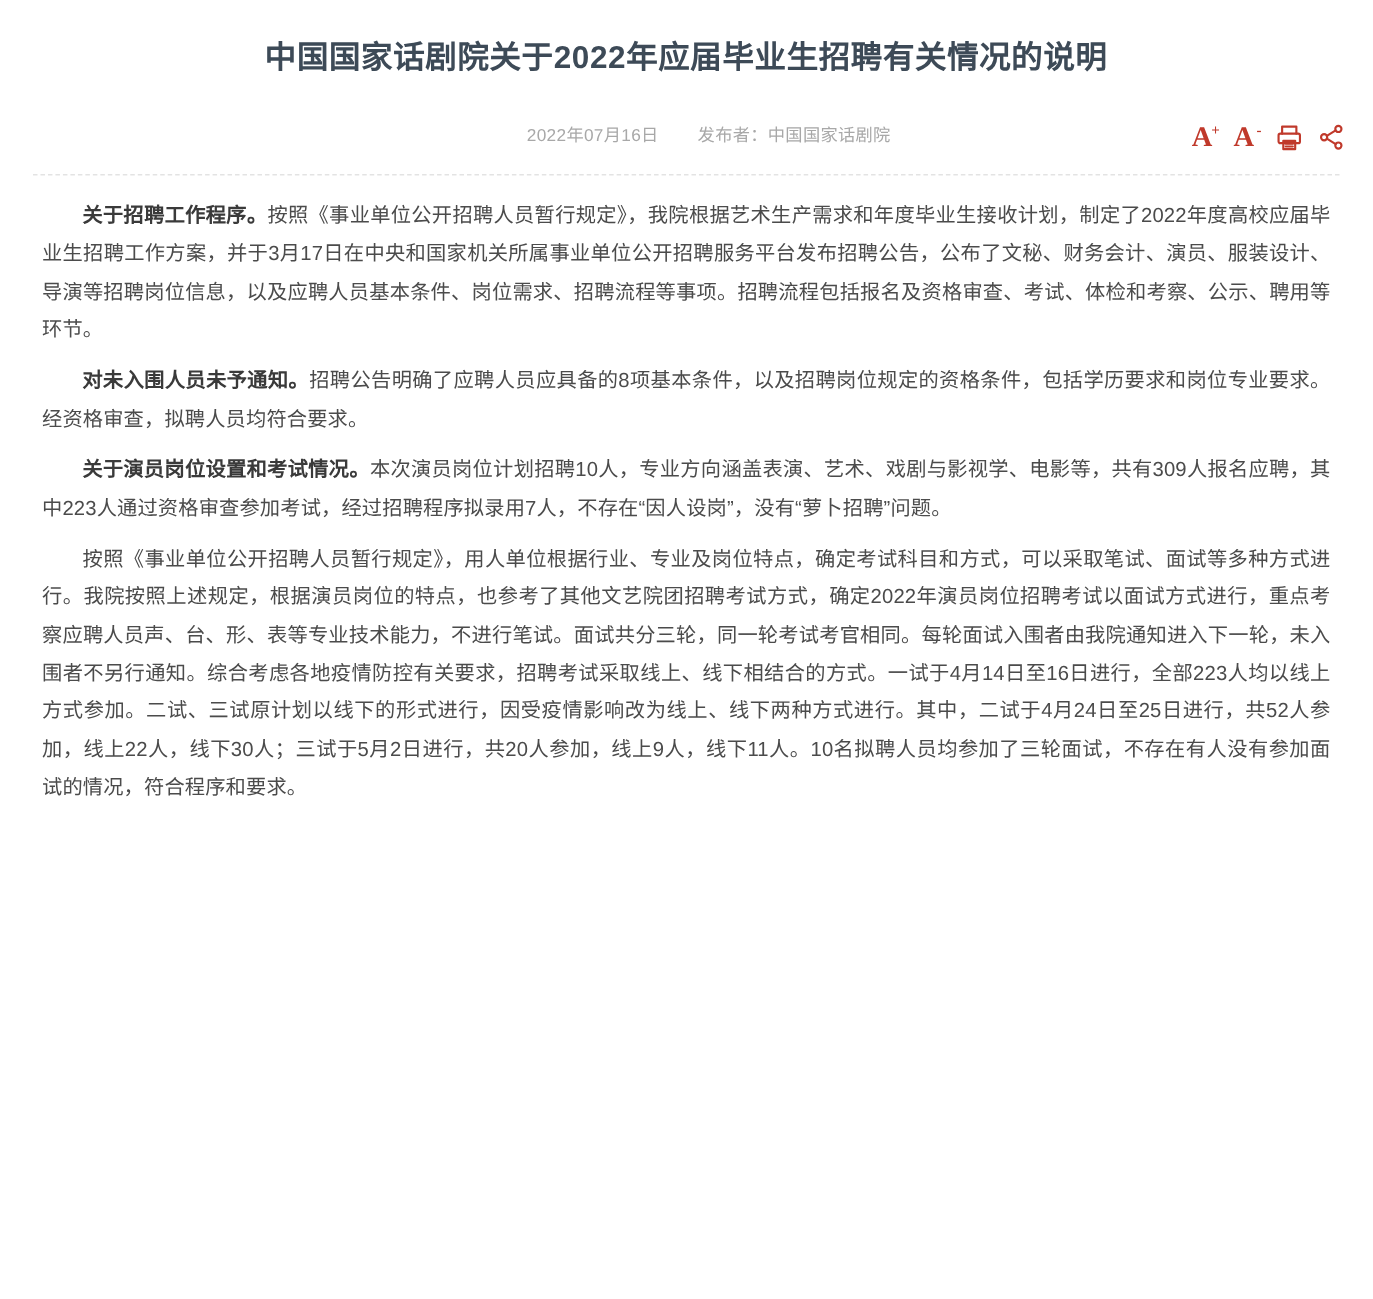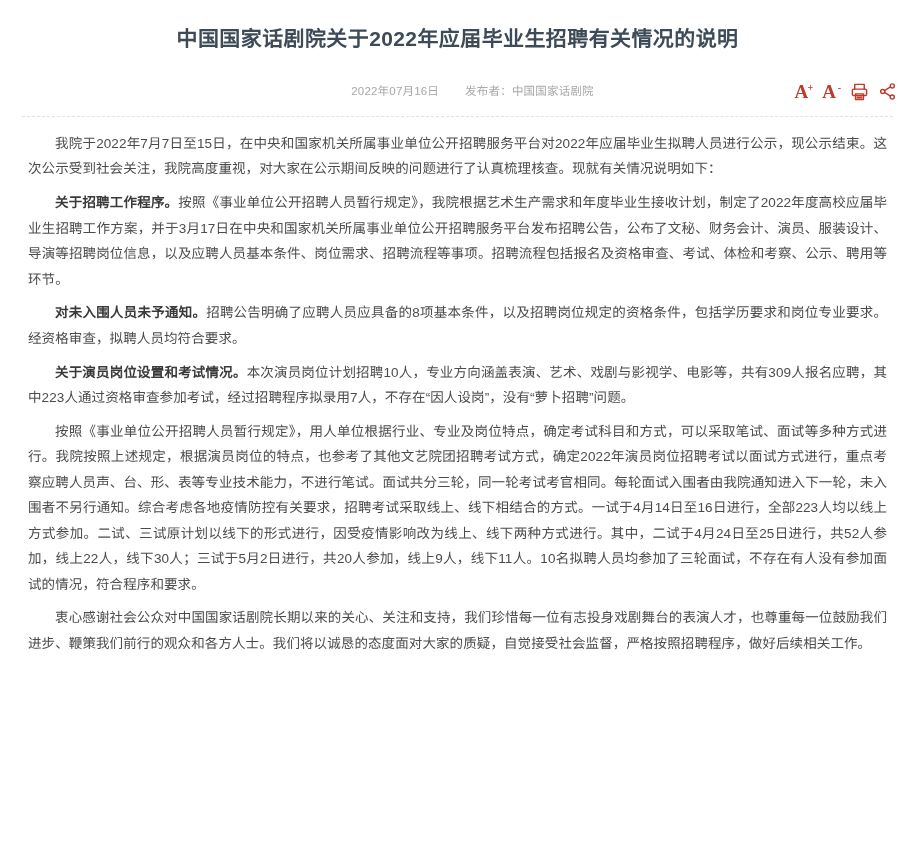--- a/index.html
+++ b/index.html
@@ -162,21 +162,19 @@
         </span>
 
       </div>
     </div>
 
     <div class="divider"></div>
   </div>
 
   <div class="article-body">
 
-  <p class="para"><span>我院于2022年7月7日至15日，在中央和国家机关所属事业单位公开招聘服务平台对2022年应届毕业生拟聘人员进行公示，现公示结束。这次公示受到社会关注，我院高度重视，对大家在公示期间反映的问题进行了认真梳理核查。现就有关情况说明如下：</span></p>
       <p class="para"><b>关于招聘工作程序。</b><span>按照《事业单位公开招聘人员暂行规定》，我院根据艺术生产需求和年度毕业生接收计划，制定了2022年度高校应届毕业生招聘工作方案，并于3月17日在中央和国家机关所属事业单位公开招聘服务平台发布招聘公告，公布了文秘、财务会计、演员、服装设计、导演等招聘岗位信息，以及应聘人员基本条件、岗位需求、招聘流程等事项。招聘流程包括报名及资格审查、考试、体检和考察、公示、聘用等环节。</span></p>
       <p class="para"><b>对未入围人员未予通知。</b><span>招聘公告明确了应聘人员应具备的8项基本条件，以及招聘岗位规定的资格条件，包括学历要求和岗位专业要求。经资格审查，拟聘人员均符合要求。</span></p>
       <p class="para"><b>关于演员岗位设置和考试情况。</b><span>本次演员岗位计划招聘10人，专业方向涵盖表演、艺术、戏剧与影视学、电影等，共有309人报名应聘，其中223人通过资格审查参加考试，经过招聘程序拟录用7人，不存在“因人设岗”，没有“萝卜招聘”问题。</span></p>
       <p class="para"><span>按照《事业单位公开招聘人员暂行规定》，用人单位根据行业、专业及岗位特点，确定考试科目和方式，可以采取笔试、面试等多种方式进行。我院按照上述规定，根据演员岗位的特点，也参考了其他文艺院团招聘考试方式，确定2022年演员岗位招聘考试以面试方式进行，重点考察应聘人员声、台、形、表等专业技术能力，不进行笔试。面试共分三轮，同一轮考试考官相同。每轮面试入围者由我院通知进入下一轮，未入围者不另行通知。综合考虑各地疫情防控有关要求，招聘考试采取线上、线下相结合的方式。一试于4月14日至16日进行，全部223人均以线上方式参加。二试、三试原计划以线下的形式进行，因受疫情影响改为线上、线下两种方式进行。其中，二试于4月24日至25日进行，共52人参加，线上22人，线下30人；三试于5月2日进行，共20人参加，线上9人，线下11人。10名拟聘人员均参加了三轮面试，不存在有人没有参加面试的情况，符合程序和要求。</span></p>
-      <p class="para"><span>衷心感谢社会公众对中国国家话剧院长期以来的关心、关注和支持，我们珍惜每一位有志投身戏剧舞台的表演人才，也尊重每一位鼓励我们进步、鞭策我们前行的观众和各方人士。我们将以诚恳的态度面对大家的质疑，自觉接受社会监督，严格按照招聘程序，做好后续相关工作。</span></p>
     </div>
 
 </div>
 
 </body></html>

